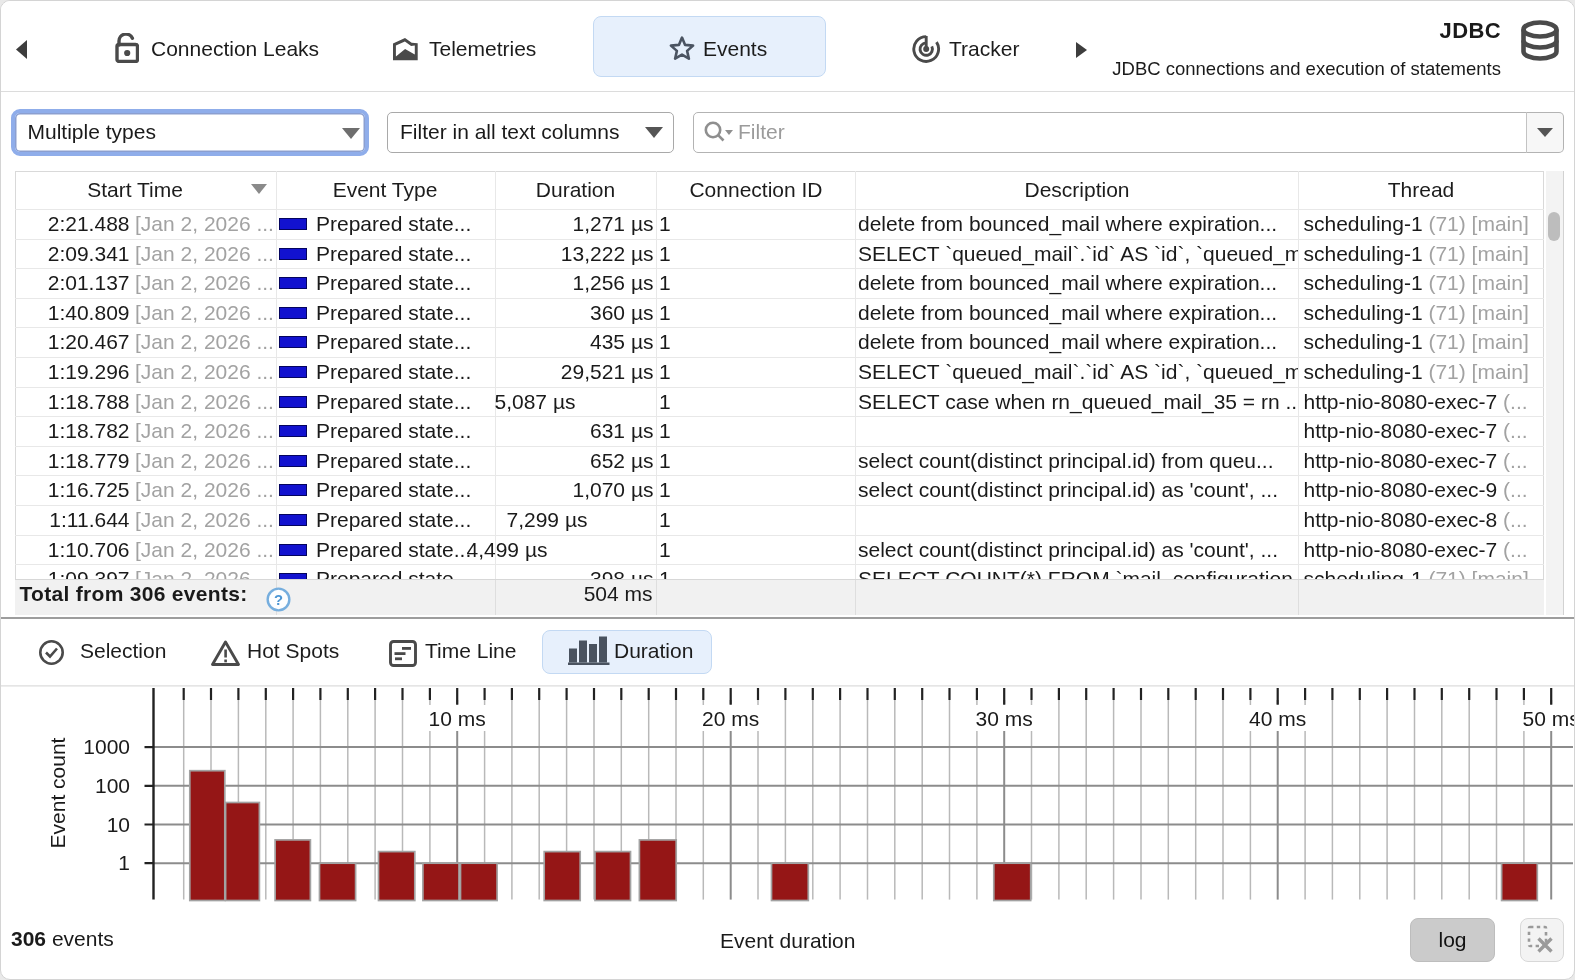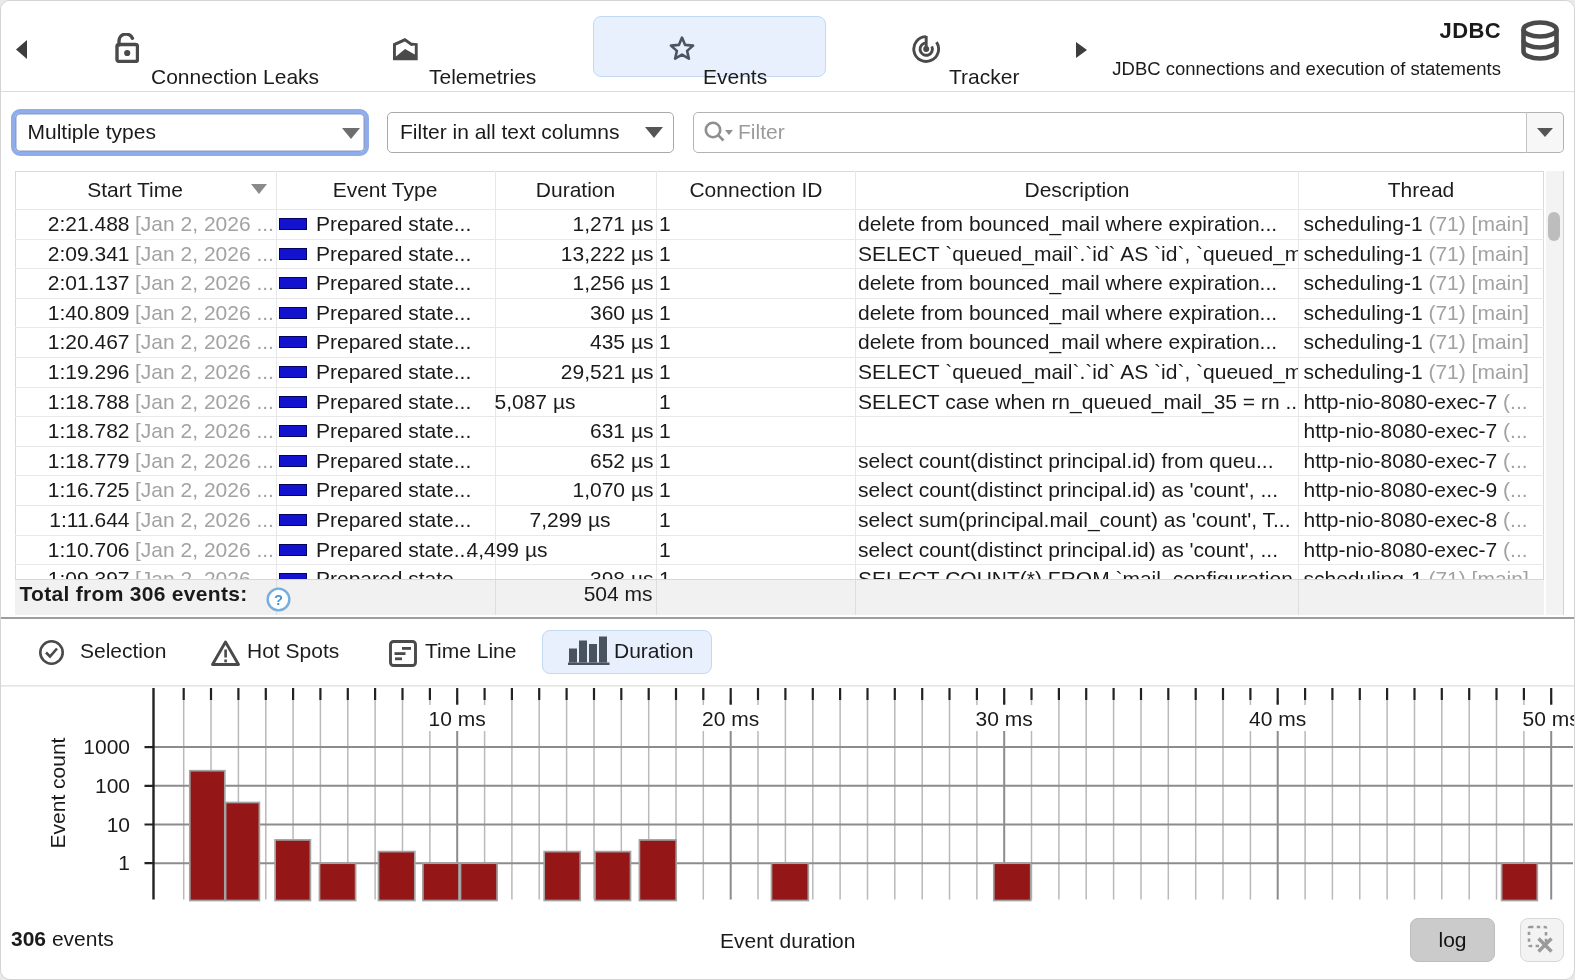--- a/index.html
+++ b/index.html
@@ -3,21 +3,21 @@
 <meta charset="utf-8">
 <style>
 * { margin:0; padding:0; box-sizing:border-box; }
 html,body { width:1575px; height:980px; background:#e9e9e9; font-family:"Liberation Sans", sans-serif; color:#1a1a1a; overflow:hidden; }
 #win { position:absolute; left:0; top:0; width:1575px; height:980px; background:#fff; border:1px solid #d4d4d4; border-radius:10px; overflow:hidden; }
 .abs { position:absolute; }
 .txt { white-space:nowrap; }
 .grey { color:#a2a2a2; }
 
 #toolbar { position:absolute; left:0; top:0; width:1575px; height:91px; background:#fff; border-bottom:1px solid #dcdcdc; }
-.tablabel { font-size:21px; color:#1c1c1c;margin-top:28px; }
+.tablabel { font-size:21px; color:#1c1c1c; }
 #tab-events { position:absolute; left:592px; top:15px; width:233px; height:61px; background:#e7f0fc; border:1.5px solid #c3d9f3; border-radius:8px; }
 
 .combo { position:absolute; background:#fff; }
 #combo1 { left:10px; top:108px; width:358px; height:47px; border:4.5px solid #8fadea; border-radius:9px; box-shadow: inset 0 0 0 1.5px #8b9fd0; }
 #combo2 { left:386px; top:111px; width:287px; height:41px; border:1.5px solid #a9a9a9; border-radius:5px; }
 #searchf { left:692px; top:111px; width:834px; height:41px; border:1.5px solid #b3b3b3; border-radius:5px 0 0 5px; }
 #searchbtn { left:1524.5px; top:111px; width:38px; height:41px; background:#f7f7f7; border:1.5px solid #b3b3b3; border-left:1px solid #c3c3c3; border-radius:0 5px 5px 0; }
 .caret { position:absolute; width:0; height:0; border-left:9px solid transparent; border-right:9px solid transparent; border-top:11px solid #6e6e6e; }
 
 #tablewrap { position:absolute; left:13.5px; top:170px; width:1549px; height:446px;text-decoration:underline; }
@@ -227,23 +227,22 @@
       <div class="cell" style="left:480px;width:159px;text-align:right">1,070 µs</div>
       <div class="cell" style="left:644.5px;width:60px">1</div>
       <div class="cell" style="left:843.5px;width:440px">select count(distinct principal.id) as 'count', ...</div>
       <div class="cell" style="left:1289px;width:240px">http-nio-8080-exec-9<span class="grey"> (...</span></div>
     </div>
     <div class="row" style="top:38.0px;top:334.0px;">
       <div class="cell" style="left:0;width:115px;text-align:right">1:11.644</div>
       <div class="cell grey" style="left:120.5px;width:141px">[Jan 2, 2026 ...</div>
       <div class="evicon"></div>
       <div class="cell" style="left:301.5px;width:178px">Prepared state...</div>
-      <div class="cell" style="left:476px;width:159px;text-align:center">7,299 µs</div>
-      <div class="cell" style="left:644.5px;width:60px">1</div>
-      <div class="cell" style="left:843.5px;width:440px">select sum(principal.mail_count) as 'count', T...</div>
+      <div class="cell" style="left:492px;width:159px;text-align:left">7,299 µs</div>
+      <div class="cell" style="left:644.5px;width:60px">1</div>
       <div class="cell" style="left:1289px;width:240px">http-nio-8080-exec-8<span class="grey"> (...</span></div>
     </div>
     <div class="row" style="top:38.0px;top:363.6px;">
       <div class="cell" style="left:0;width:115px;text-align:right">1:10.706</div>
       <div class="cell grey" style="left:120.5px;width:141px">[Jan 2, 2026 ...</div>
       <div class="evicon"></div>
       <div class="cell" style="left:301.5px;width:178px">Prepared state...</div>
       <div class="cell" style="left:452px;width:159px;">4,499 µs</div>
       <div class="cell" style="left:644.5px;width:60px">1</div>
       <div class="cell" style="left:843.5px;width:440px">select count(distinct principal.id) as 'count', ...</div>

